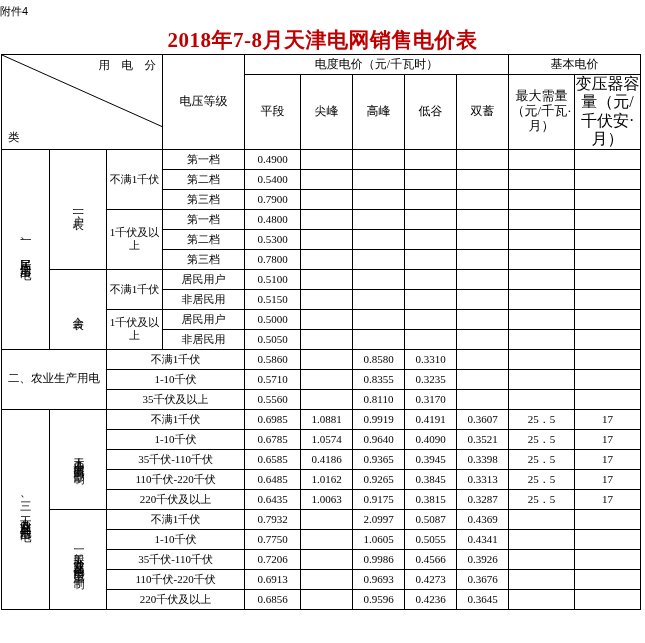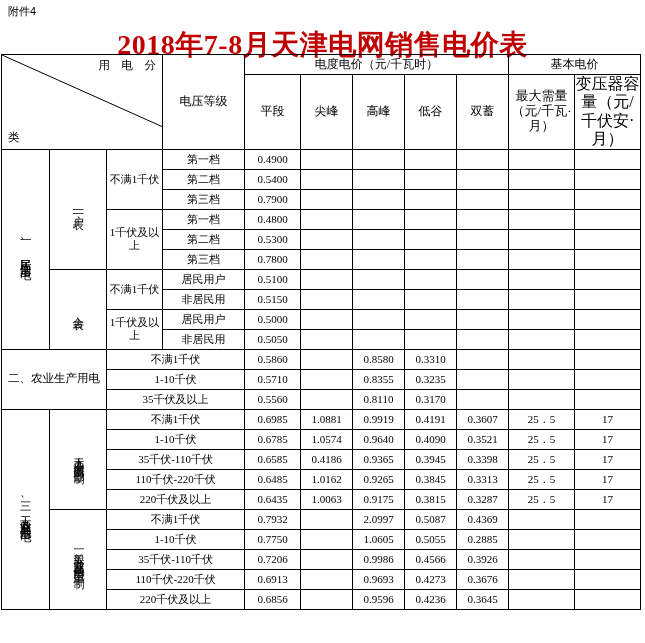--- a/index.html
+++ b/index.html
@@ -11,32 +11,32 @@
     width: 645px;
     height: 643px;
     font-family: "Liberation Serif", "DejaVu Serif", serif;
     color: #000000;
     position: relative;
     overflow: hidden;
   }
   .attach-label {
     position: absolute;
     top: 4px;
-    left: 8px;
+    left: 0;
     font-size: 11px;
     font-family: "Liberation Sans", sans-serif;
     color: #000;
   }
   .doc-title {
     position: absolute;
     top: 26px;
     left: 0;
     width: 645px;
     text-align: center;
-    font-size: 28px;
+    font-size: 21px;
     font-weight: bold;
     color: #c00000;
     letter-spacing: 0.5px;
     font-family: "Liberation Serif", serif;
   }
   table.price {
     position: absolute;
     top: 54px;
     left: 1px;
     width: 639px;
@@ -362,21 +362,21 @@
     <td class="num">0.4369</td>
     <td class="num"></td>
     <td class="num"></td>
   </tr>
   <tr>
     <td colspan="2" class="wrapcell">1-10千伏</td>
     <td class="num">0.7750</td>
     <td class="num"></td>
     <td class="num">1.0605</td>
     <td class="num">0.5055</td>
-    <td class="num">0.2885</td>
+    <td class="num">0.4341</td>
     <td class="num"></td>
     <td class="num"></td>
   </tr>
   <tr>
     <td colspan="2" class="wrapcell">35千伏-110千伏</td>
     <td class="num">0.7206</td>
     <td class="num"></td>
     <td class="num">0.9986</td>
     <td class="num">0.4566</td>
     <td class="num">0.3926</td>

